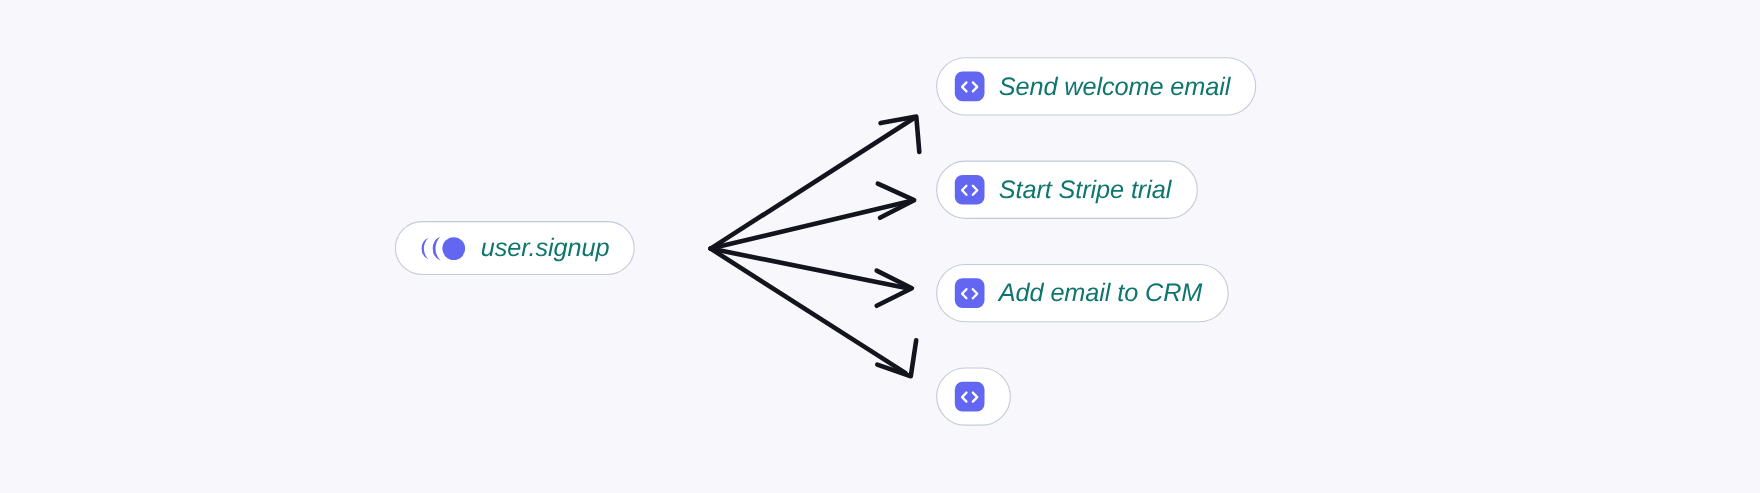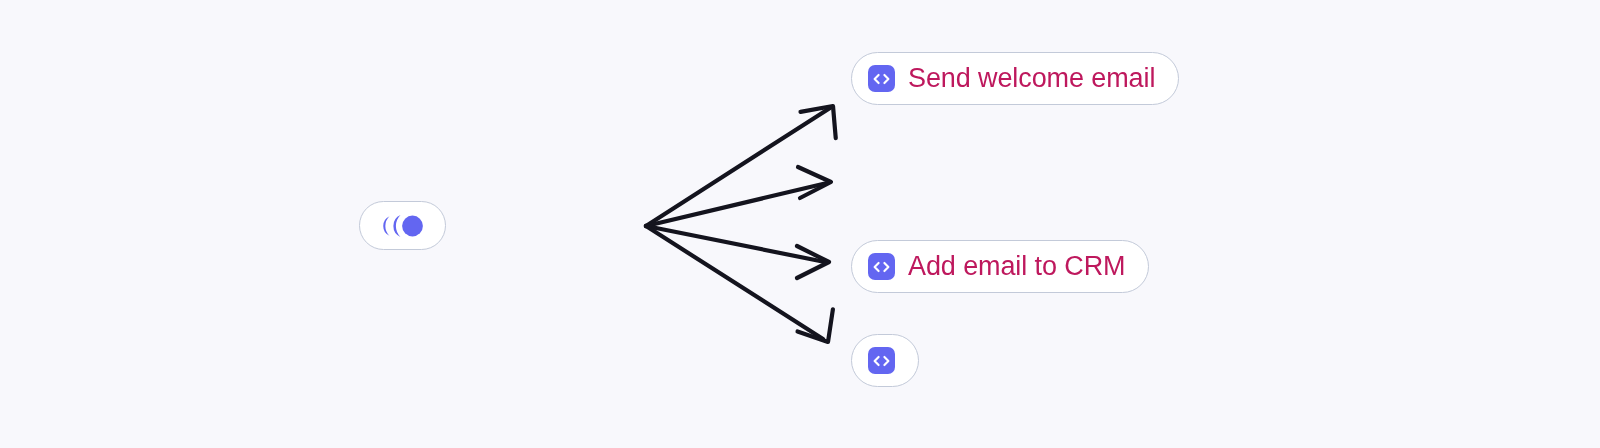--- a/index.html
+++ b/index.html
@@ -37,24 +37,25 @@
     display: flex;
     align-items: center;
     background: #FFFFFF;
     border: 1.6px solid #C3CAD9;
     border-radius: 999px;
     box-sizing: border-box;
     white-space: nowrap;
   }
 
   .node-label {
-    color: #be185d;
-    font-size: 27px;
+    color: #0f766e;
+    font-size: 23px;
     line-height: 1;
     letter-spacing: -0.1px;
+    font-style: italic;
   }
 
   
   #event-node {
     left: 359px;
     top: 201px;
     height: 49px;
     padding: 0 22px 0 21px;
     gap: 14px;
   }
@@ -121,34 +122,46 @@
 
   <div class="node" id="event-node">
     <svg class="event-icon" viewBox="0 0 42 24" xmlns="http://www.w3.org/2000/svg">
 
       <path d="M8.5 2.2 A 10.8 10.8 0 0 0 8.5 21.8 A 13.6 13.6 0 0 1 8.5 2.2 Z" fill="#6366F1"></path>
 
       <path d="M19.5 1.1 A 11.9 11.9 0 0 0 19.5 22.9 A 15.2 15.2 0 0 1 19.5 1.1 Z" fill="#6366F1"></path>
 
       <circle cx="31.5" cy="12" r="10.4" fill="#6366F1"></circle>
     </svg>
+    <span class="node-label">user.signup</span>
   </div>
 
   <div class="node action-node" style="left:851px; top:52px;">
     <span class="code-badge">
       <svg width="17" height="12" viewBox="0 0 17 12" xmlns="http://www.w3.org/2000/svg">
         <g fill="none" stroke="#FFFFFF" stroke-width="2.1" stroke-linecap="round" stroke-linejoin="round">
           <polyline points="5.6,1.9 1.6,6 5.6,10.1"></polyline>
           <polyline points="11.4,1.9 15.4,6 11.4,10.1"></polyline>
         </g>
       </svg>
     </span>
     <span class="node-label">Send welcome email</span>
   </div>
 
+  <div class="node action-node" style="left:851px; top:146px;">
+    <span class="code-badge">
+      <svg width="17" height="12" viewBox="0 0 17 12" xmlns="http://www.w3.org/2000/svg">
+        <g fill="none" stroke="#FFFFFF" stroke-width="2.1" stroke-linecap="round" stroke-linejoin="round">
+          <polyline points="5.6,1.9 1.6,6 5.6,10.1"></polyline>
+          <polyline points="11.4,1.9 15.4,6 11.4,10.1"></polyline>
+        </g>
+      </svg>
+    </span>
+    <span class="node-label">Start Stripe trial</span>
+  </div>
 
   <div class="node action-node" style="left:851px; top:240px;">
     <span class="code-badge">
       <svg width="17" height="12" viewBox="0 0 17 12" xmlns="http://www.w3.org/2000/svg">
         <g fill="none" stroke="#FFFFFF" stroke-width="2.1" stroke-linecap="round" stroke-linejoin="round">
           <polyline points="5.6,1.9 1.6,6 5.6,10.1"></polyline>
           <polyline points="11.4,1.9 15.4,6 11.4,10.1"></polyline>
         </g>
       </svg>
     </span>

